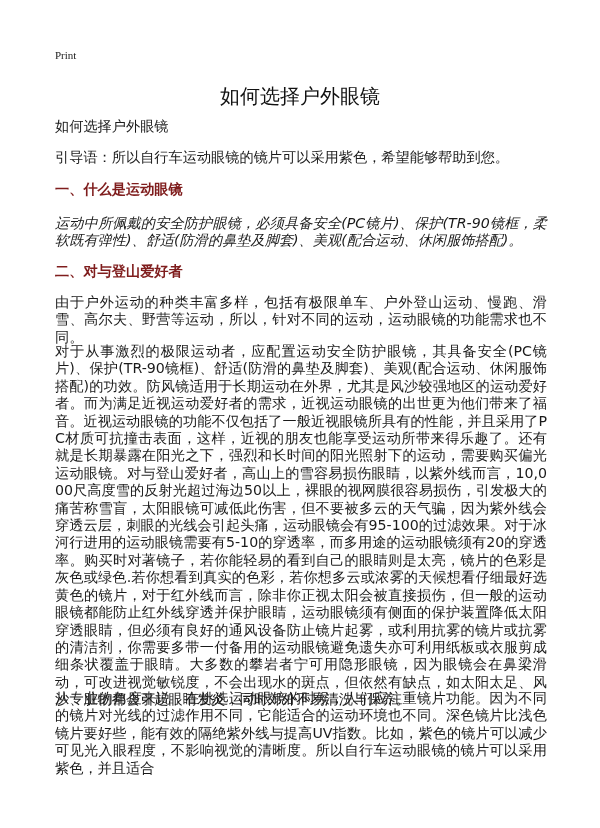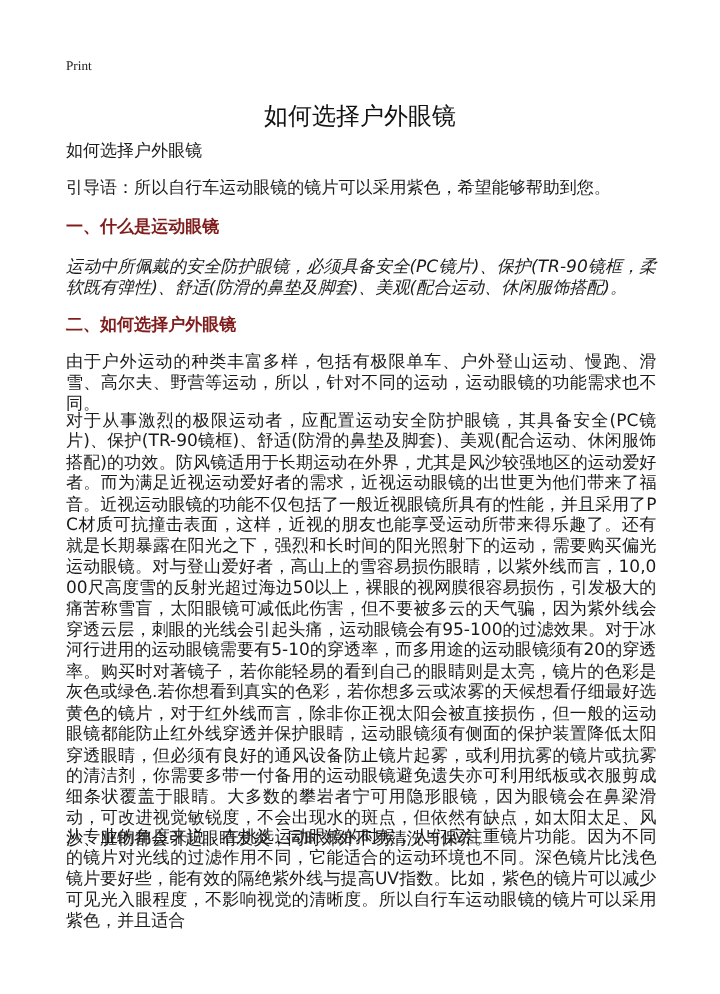--- a/index.html
+++ b/index.html
@@ -74,21 +74,21 @@
   <h1 class="doc-title">如何选择户外眼镜</h1>
 
   <p class="body-text" style="top:118px;">如何选择户外眼镜</p>
 
   <p class="body-text" style="top:149px;">引导语：所以自行车运动眼镜的镜片可以采用紫色，希望能够帮助到您。</p>
 
   <h2 class="heading" style="top:180px;">一、什么是运动眼镜</h2>
 
   <p class="body-text" style="top:215px;font-style:italic;">运动中所佩戴的安全防护眼镜，必须具备安全(PC镜片)、保护(TR-90镜框，柔软既有弹性)、舒适(防滑的鼻垫及脚套)、美观(配合运动、休闲服饰搭配)。</p>
 
-  <h2 class="heading" style="top:262px;">二、如何选择户外眼镜</h2>
+  <h2 class="heading" style="top:262px;">二、对与登山爱好者</h2>
 
   <p class="body-text" style="top:294px;">由于户外运动的种类丰富多样，包括有极限单车、户外登山运动、慢跑、滑雪、高尔夫、野营等运动，所以，针对不同的运动，运动眼镜的功能需求也不同。</p>
 
   <p class="body-text" style="top:343px;">对于从事激烈的极限运动者，应配置运动安全防护眼镜，其具备安全(PC镜片)、保护(TR-90镜框)、舒适(防滑的鼻垫及脚套)、美观(配合运动、休闲服饰搭配)的功效。防风镜适用于长期运动在外界，尤其是风沙较强地区的运动爱好者。而为满足近视运动爱好者的需求，近视运动眼镜的出世更为他们带来了福音。近视运动眼镜的功能不仅包括了一般近视眼镜所具有的性能，并且采用了PC材质可抗撞击表面，这样，近视的朋友也能享受运动所带来得乐趣了。还有就是长期暴露在阳光之下，强烈和长时间的阳光照射下的运动，需要购买偏光运动眼镜。对与登山爱好者，高山上的雪容易损伤眼睛，以紫外线而言，10,000尺高度雪的反射光超过海边50以上，裸眼的视网膜很容易损伤，引发极大的痛苦称雪盲，太阳眼镜可减低此伤害，但不要被多云的天气骗，因为紫外线会穿透云层，刺眼的光线会引起头痛，运动眼镜会有95-100的过滤效果。对于冰河行进用的运动眼镜需要有5-10的穿透率，而多用途的运动眼镜须有20的穿透率。购买时对著镜子，若你能轻易的看到自己的眼睛则是太亮，镜片的色彩是灰色或绿色.若你想看到真实的色彩，若你想多云或浓雾的天候想看仔细最好选黄色的镜片，对于红外线而言，除非你正视太阳会被直接损伤，但一般的运动眼镜都能防止红外线穿透并保护眼睛，运动眼镜须有侧面的保护装置降低太阳穿透眼睛，但必须有良好的通风设备防止镜片起雾，或利用抗雾的镜片或抗雾的清洁剂，你需要多带一付备用的运动眼镜避免遗失亦可利用纸板或衣服剪成细条状覆盖于眼睛。大多数的攀岩者宁可用隐形眼镜，因为眼镜会在鼻梁滑动，可改进视觉敏锐度，不会出现水的斑点，但依然有缺点，如太阳太足、风沙、脏物都会引起眼睛发炎，同时郊外不易清洗与保养。</p>
 
   <p class="body-text" style="top:690px;">从专业的角度来说，在挑选运动眼镜的时候，人们应注重镜片功能。因为不同的镜片对光线的过滤作用不同，它能适合的运动环境也不同。深色镜片比浅色镜片要好些，能有效的隔绝紫外线与提高UV指数。比如，紫色的镜片可以减少可见光入眼程度，不影响视觉的清晰度。所以自行车运动眼镜的镜片可以采用紫色，并且适合</p>
 
 </div>
 
 </body></html>

